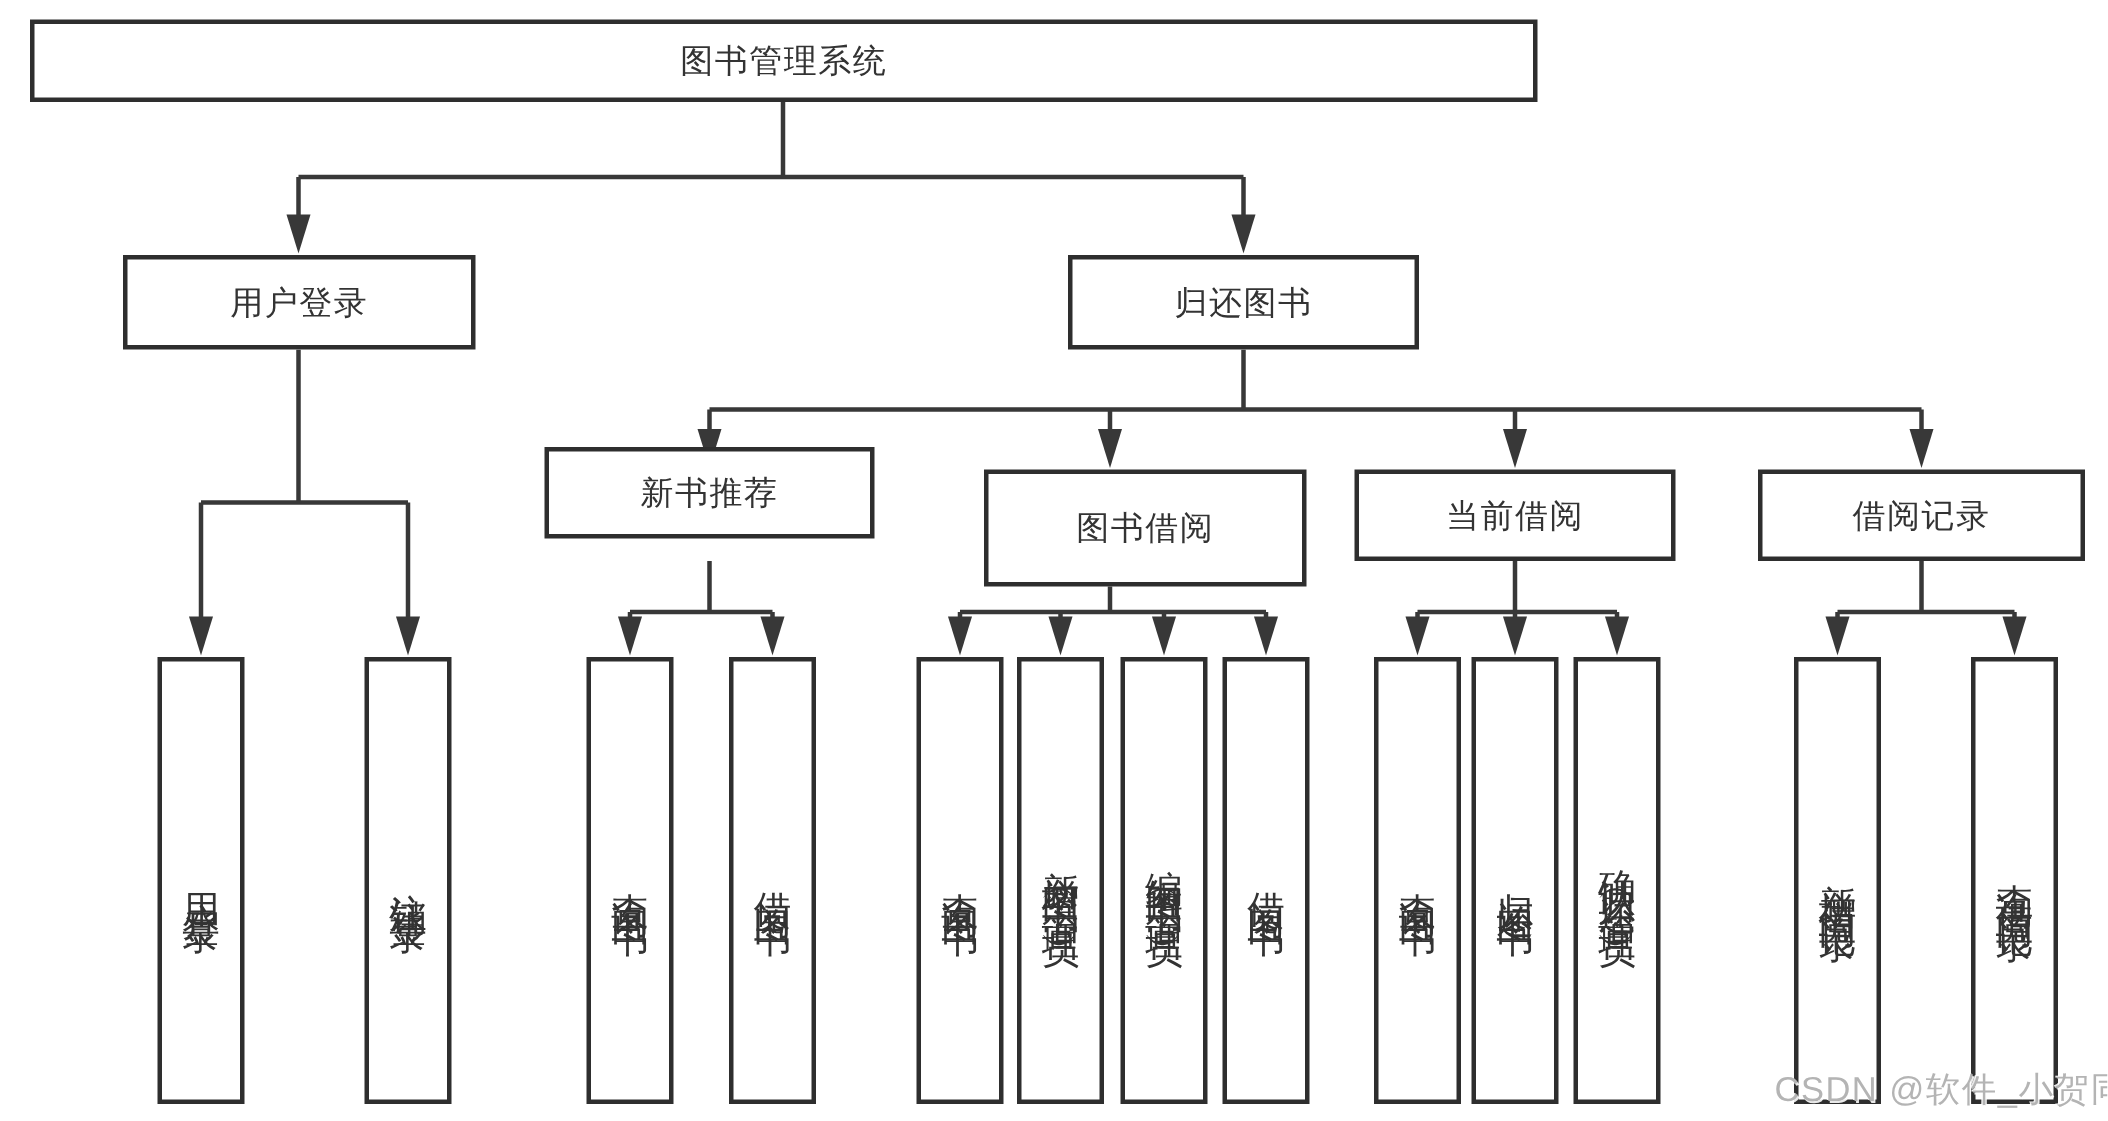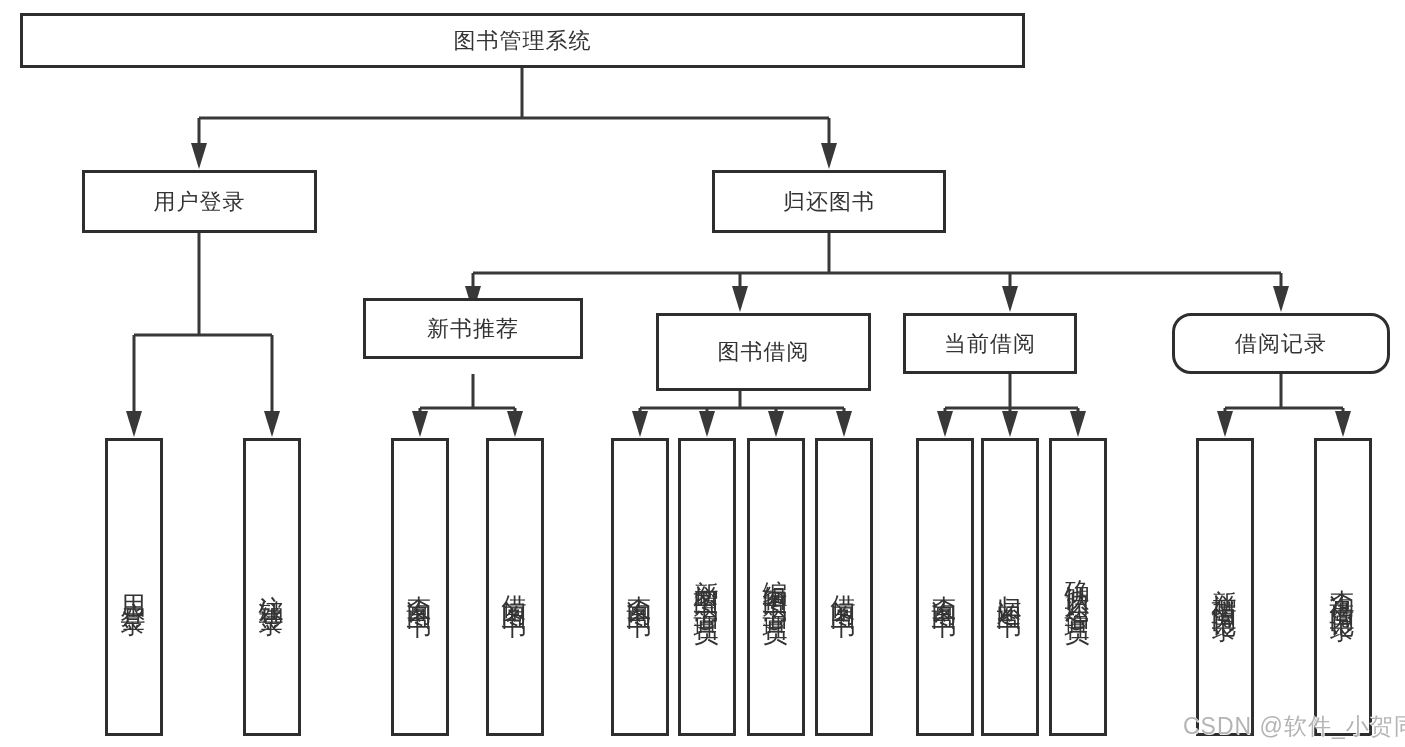--- a/index.html
+++ b/index.html
@@ -47,22 +47,22 @@
     color:var(--watermark-color);
     text-shadow:1px 1px 0 rgba(255,255,255,.9), -1px -1px 0 rgba(255,255,255,.9);
     white-space:nowrap;
   }
   
   #box-root{left:20px;top:13px;width:1005px;height:55px;}
   #box-user-login{left:82px;top:170px;width:235px;height:63px;}
   #box-book-mgmt{left:712px;top:170px;width:234px;height:63px;}
   #box-new-book{left:363px;top:298px;width:220px;height:61px;}
   #box-book-borrow{left:633px;top:313px;width:215px;height:78px;margin-left:23px;}
-  #box-current-borrow{left:903px;top:313px;width:174px;height:61px;}
-  #box-borrow-records{left:1172px;top:313px;width:218px;height:61px;border-radius:19px;}
+  #box-current-borrow{left:903px;top:313px;width:214px;height:61px;}
+  #box-borrow-records{left:1172px;top:313px;width:218px;height:61px;}
   #leaf-a1{left:105px;} #leaf-a2{left:243px;}
   #leaf-b1{left:391px;} #leaf-b2{left:486px;}
   #leaf-c1{left:611px;} #leaf-c2{left:678px;} #leaf-c3{left:747px;} #leaf-c4{left:815px;}
   #leaf-d1{left:916px;} #leaf-d2{left:981px;} #leaf-d3{left:1049px;}
   #leaf-e1{left:1196px;} #leaf-e2{left:1314px;}
 </style>
 </head>
 <body>
 
 <div id="stage">

